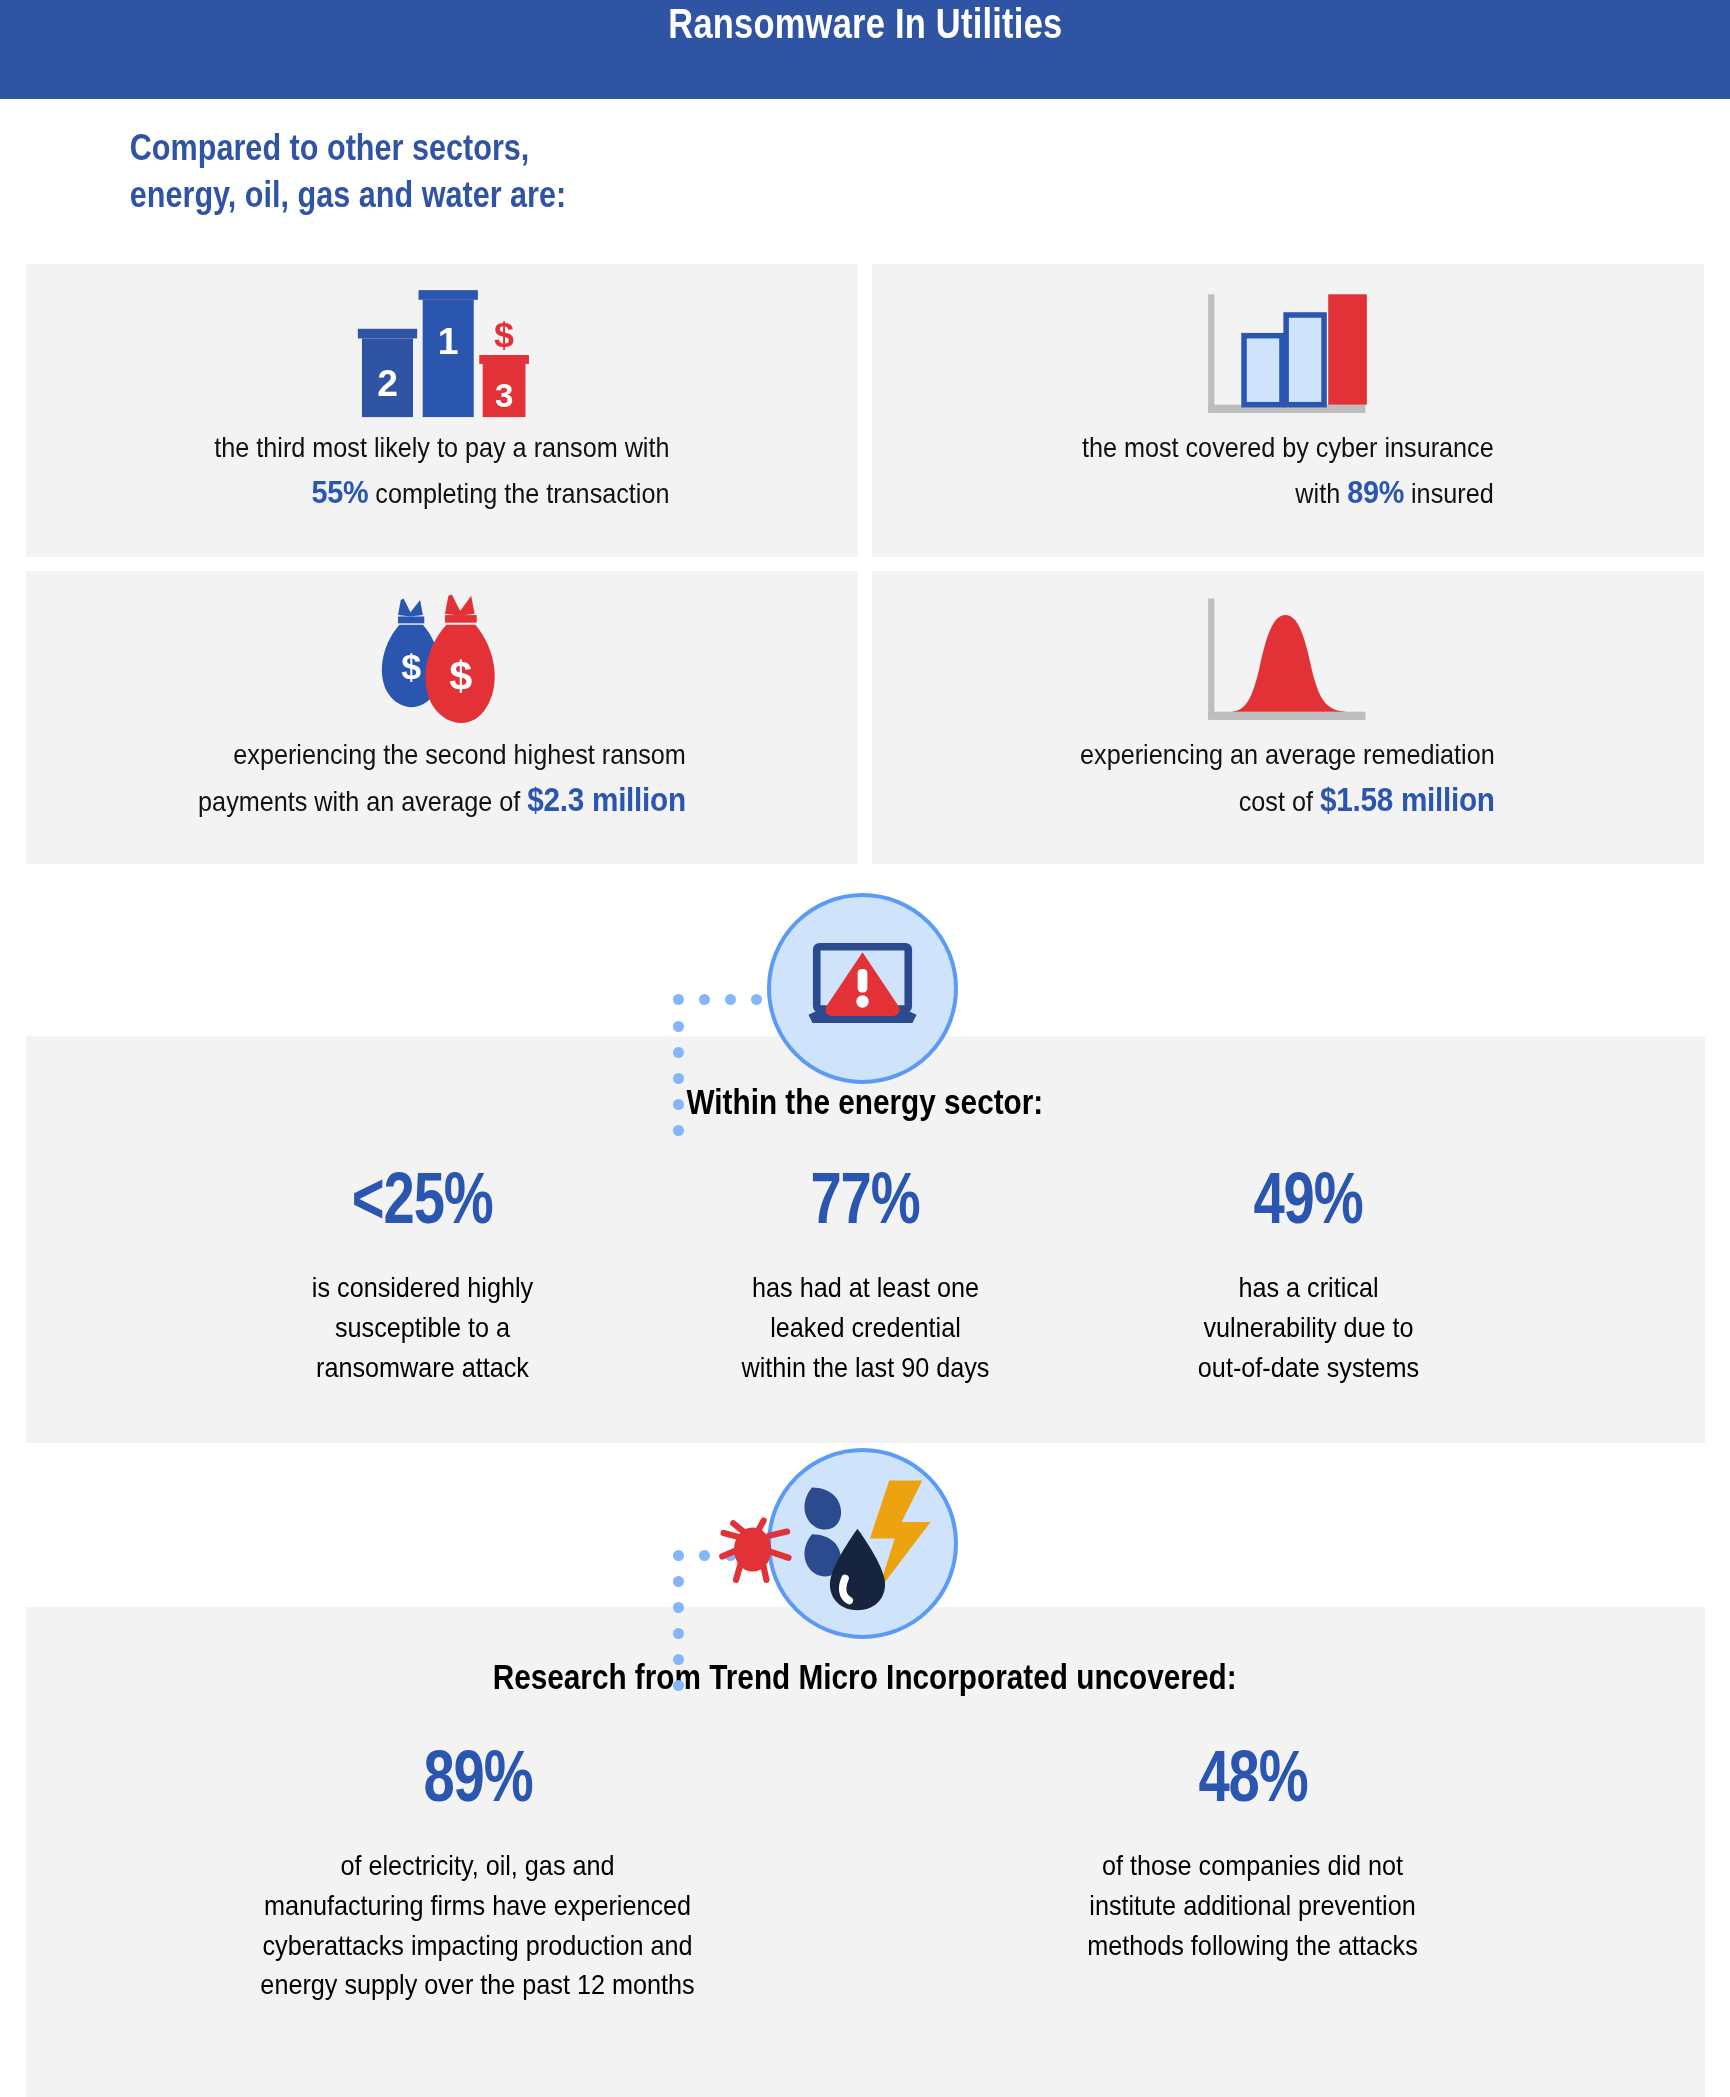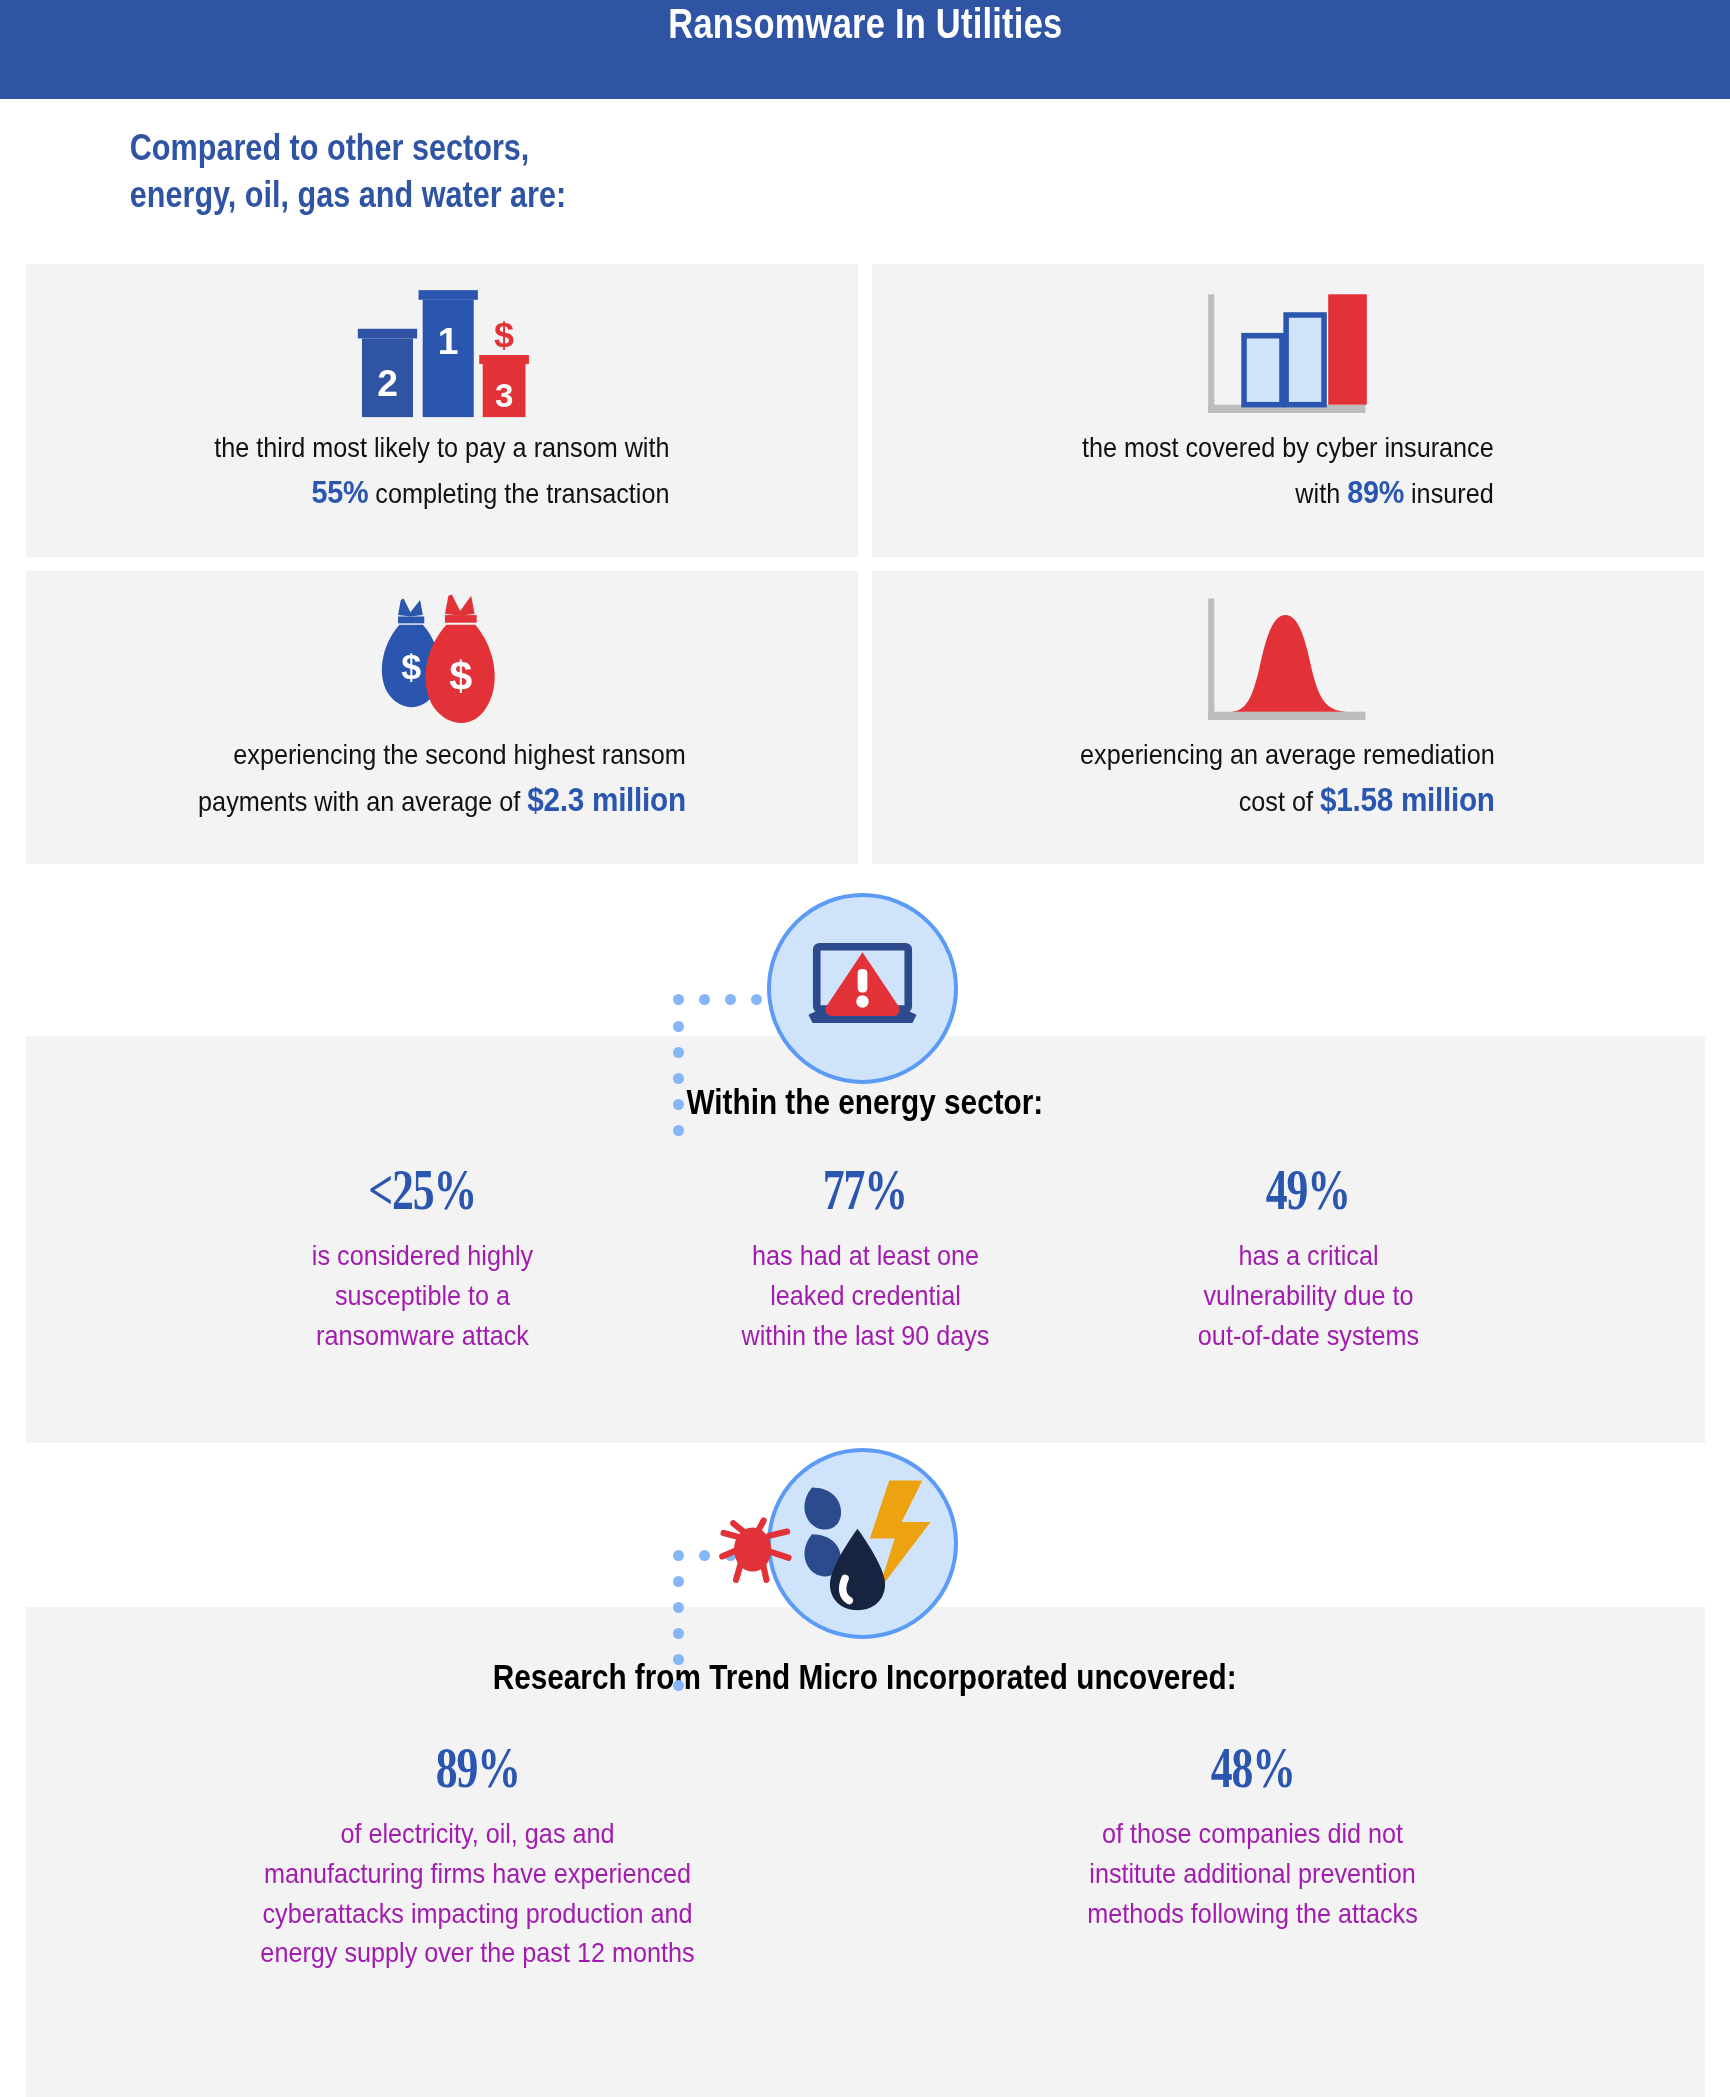--- a/index.html
+++ b/index.html
@@ -125,31 +125,30 @@
     font-size: 35px;
     font-weight: bold;
   }
   .panel-title span { display: inline-block; transform: scaleX(0.85); }
 
   .stats-row { display: flex; justify-content: center; }
   .stat { text-align: center; }
   .stat-value {
     color: #2A56B0;
     font-weight: bold;
-    font-size: 56px;
+    font-size: 72px;
     letter-spacing: -1.4px;
     line-height: 1;
-    font-family: Liberation Serif, serif;
   }
   .stat-value span { display: inline-block; transform: scaleX(0.78); }
   .stat-desc {
-    margin-top: 18px;
+    margin-top: 34px;
     font-size: 28px;
     line-height: 1.42;
-    color: #a21caf;
+    color: #000000;
   }
   .stat-desc span { display: block; transform: scaleX(0.9); }
 </style>
 </head>
 <body>
 
 <div class="header">
   <div class="header-title">Ransomware In Utilities</div>
 </div>
 

